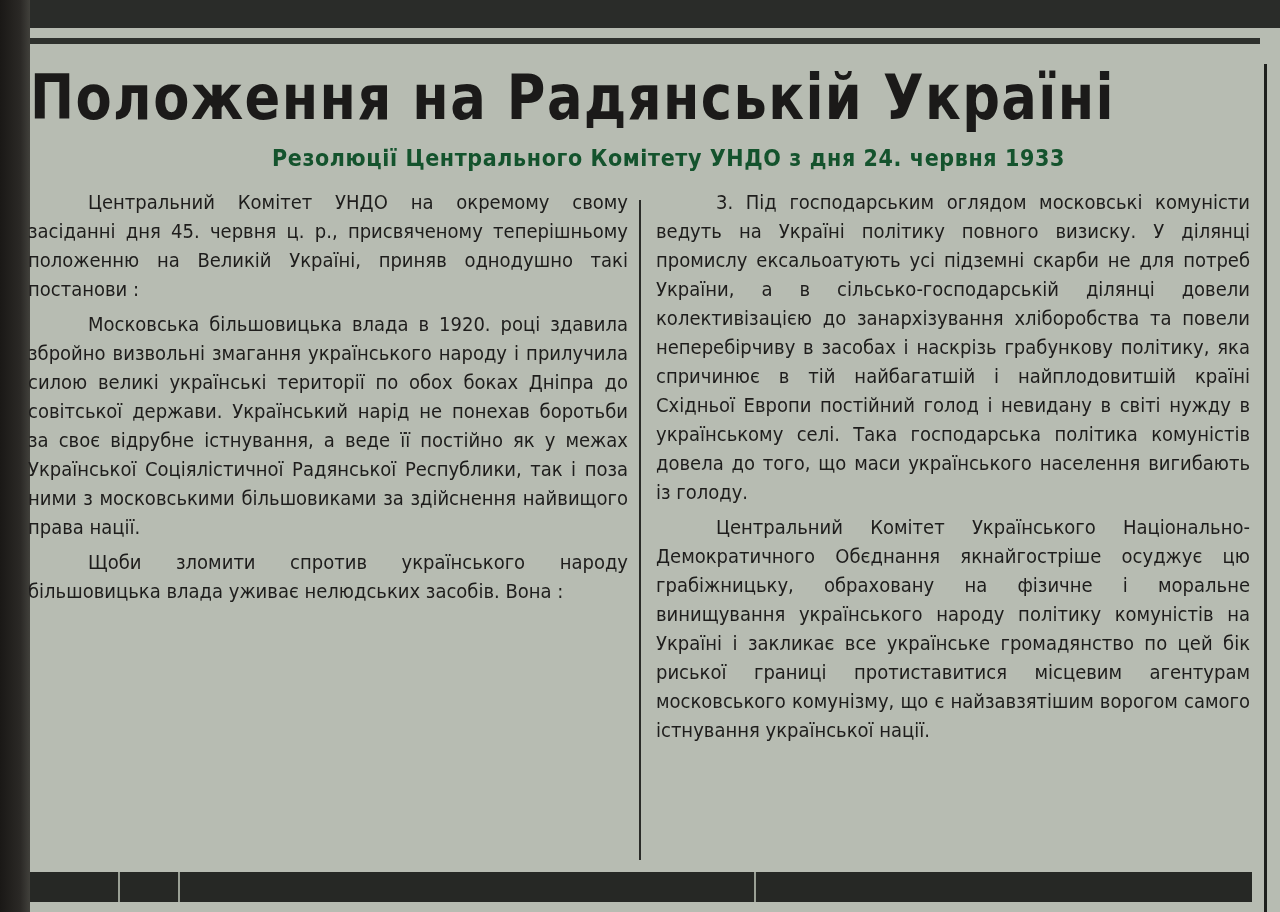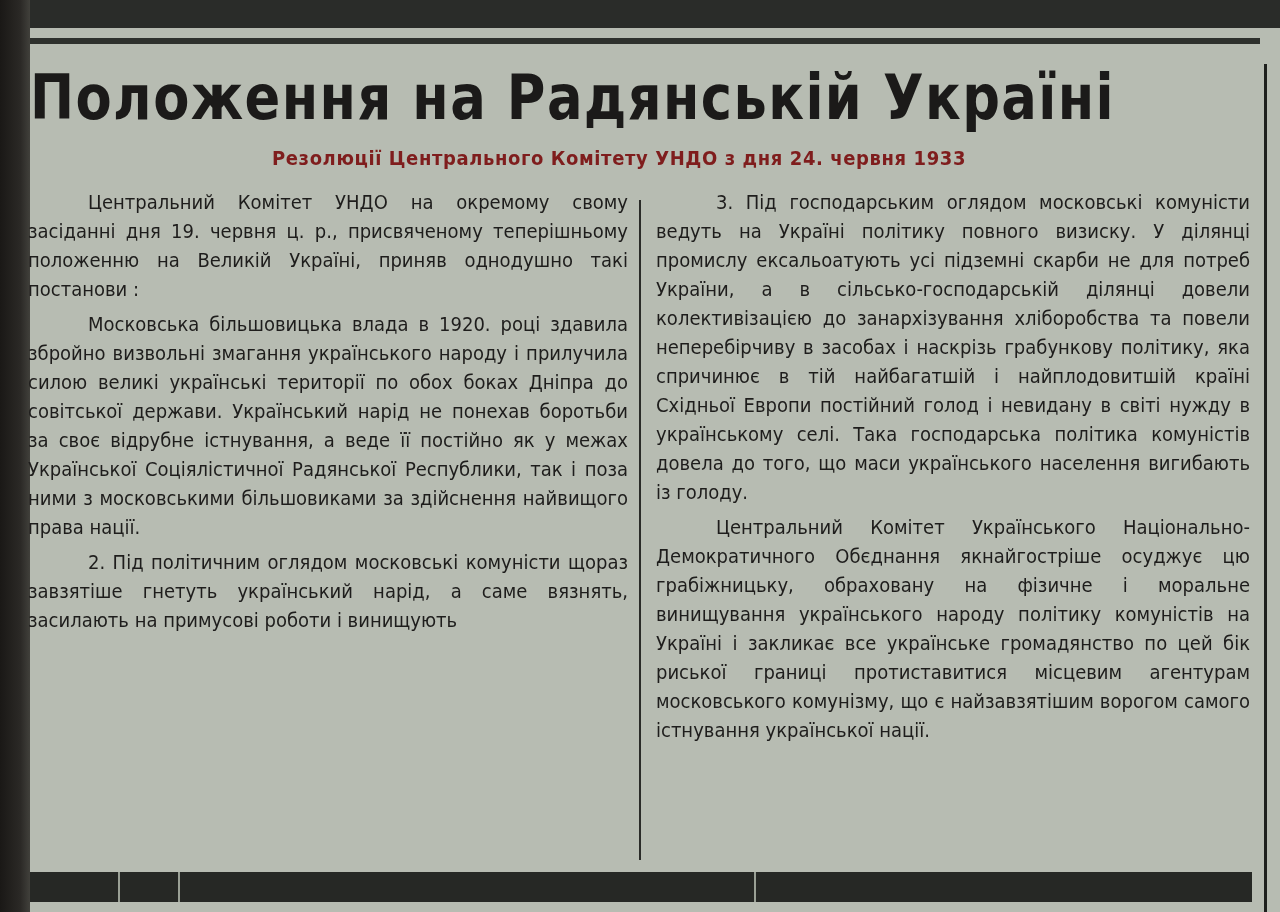--- a/index.html
+++ b/index.html
@@ -39,21 +39,21 @@
   .headline {
     position:absolute; left:30px; top:58px; width:1120px;
     font-family:"DejaVu Sans Condensed","DejaVu Sans", sans-serif;
     font-weight:bold; font-size:63px; line-height:80px; color:#1b1a19;
     letter-spacing:1.5px; transform:scaleX(0.93); transform-origin:left top;
     white-space:nowrap;
   }
   .subhead {
     position:absolute; left:272px; top:142px;
     font-family:"DejaVu Sans Condensed","DejaVu Sans", sans-serif;
-    font-weight:bold; font-size:20px; line-height:32px; color:#7f1d1d;
+    font-weight:bold; font-size:23px; line-height:32px; color:#14532d;
     white-space:nowrap; letter-spacing:0.6px;
   }
   .col {
     position:absolute; top:188px;
     font-family:"DejaVu Sans Condensed","DejaVu Sans", sans-serif;
     font-size:20px; line-height:29px; color:#1e1d1c;
     text-align:justify;
   }
   .col-left { left:28px; width:600px; }
   .col-right { left:656px; width:594px; }
@@ -70,23 +70,23 @@
 <div class="shadow-left"></div>
 <div class="page"></div>
 <div class="top-bar"></div>
 <div class="top-rule"></div>
 <div class="right-rule"></div>
 
 <div class="headline">Положення на Радянській Україні</div>
 <div class="subhead">Резолюції Центрального Комітету УНДО з дня 24. червня 1933</div>
 
 <div class="col col-left">
-  <p>Центральний Комітет УНДО на окремому свому засіданні дня 19. червня ц. р., присвяченому теперішньому положенню на Великій Україні, приняв однодушно такі постанови :</p>
+  <p>Центральний Комітет УНДО на окремому свому засіданні дня 45. червня ц. р., присвяченому теперішньому положенню на Великій Україні, приняв однодушно такі постанови :</p>
   <p>Московська більшовицька влада в 1920. році здавила збройно визвольні змагання українського народу і прилучила силою великі українські території по обох боках Дніпра до совітської держави. Український нарід не понехав боротьби за своє відрубне істнування, а веде її постійно як у межах Української Соціялістичної Радянської Республики, так і поза ними з московськими більшовиками за здійснення найвищого права нації.</p>
-  <p>2. Під політичним оглядом московські комуністи щораз завзятіше гнетуть український нарід, а саме вязнять, засилають на примусові роботи і винищують</p>
+  <p>Щоби зломити спротив українського народу більшовицька влада уживає нелюдських засобів. Вона :</p>
 </div>
 
 <div class="col-divider"></div>
 
 <div class="col col-right">
   <p>3. Під господарським оглядом московські комуністи ведуть на Україні політику повного визиску. У ділянці промислу ексальоатують усі підземні скарби не для потреб України, а в сільсько-господарській ділянці довели колективізацією до занархізування хліборобства та повели неперебірчиву в засобах і наскрізь грабункову політику, яка спричинює в тій найбагатшій і найплодовитшій країні Східньої Европи постійний голод і невидану в світі нужду в українському селі. Така господарська політика комуністів довела до того, що маси українського населення вигибають із голоду.</p>
   <p>Центральний Комітет Українського Національно-Демократичного Обєднання якнайгостріше осуджує цю грабіжницьку, обраховану на фізичне і моральне винищування українського народу політику комуністів на Україні і закликає все українське громадянство по цей бік риської границі протиставитися місцевим агентурам московського комунізму, що є найзавзятішим ворогом самого істнування української нації.</p>
 </div>
 
 <div class="bottom-bar">

